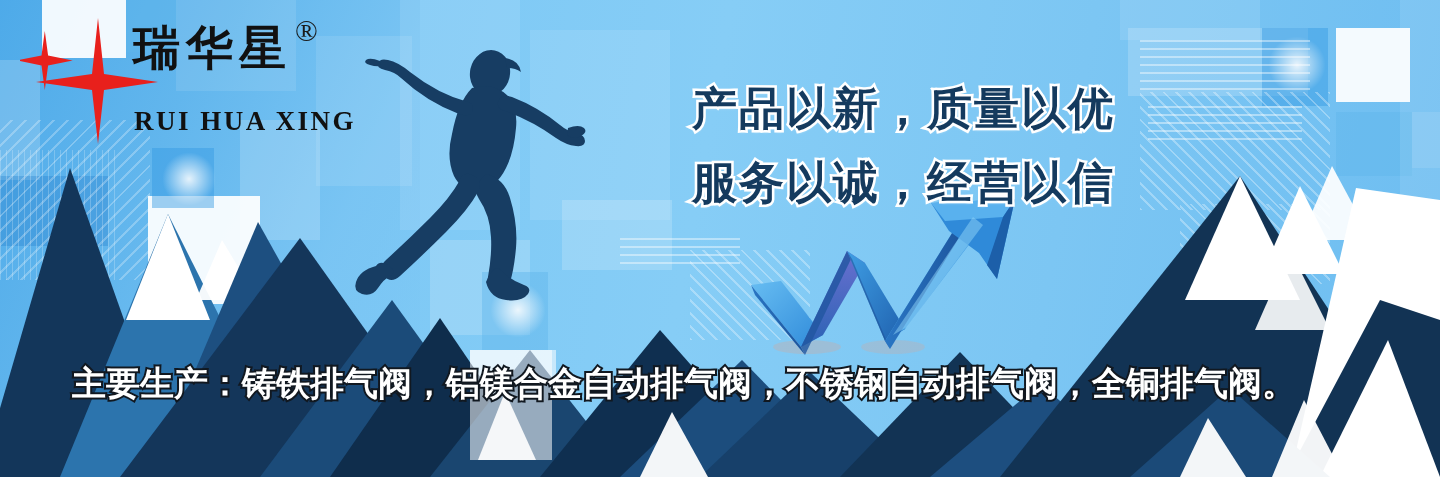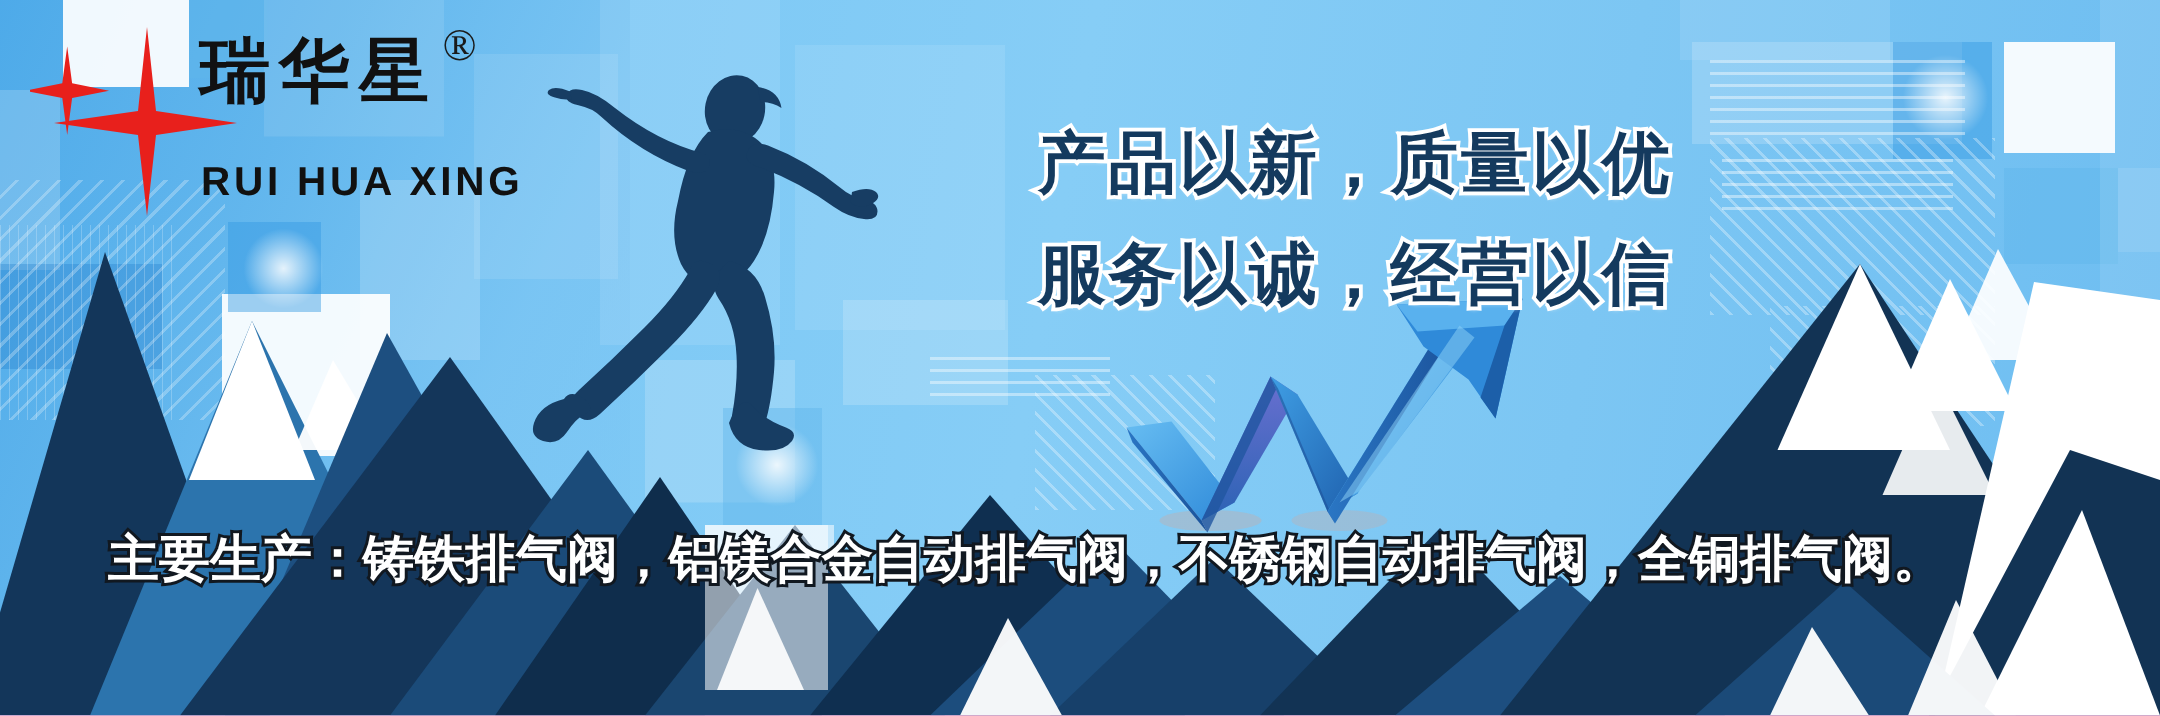--- a/index.html
+++ b/index.html
@@ -85,21 +85,21 @@
     color:#111; line-height:1;
     white-space:nowrap;
   }
   .logo-r{
     position:absolute; left:275px; top:6px;
     font-family:"Liberation Serif",serif;
     font-size:30px; color:#1a1a1a; line-height:1;
   }
   .logo-en{
     position:absolute; left:114px; top:98px;
-    font-family:Liberation Sans, sans-serif;
+    font-family:Liberation Serif, serif;
     font-weight:700; font-size:27px; letter-spacing:2.5px;
     color:#111; line-height:1; white-space:nowrap;
   }
 
   
   .slogan{
     position:absolute; left:668px; top:72px; width:500px;margin-left:24px;
   }
   .slogan-line{
     font-family:"DejaVu Sans",sans-serif;
@@ -109,21 +109,21 @@
     letter-spacing:2px;
     color:#143a5e;
     white-space:nowrap;
     -webkit-text-stroke:5px #ffffff;
     paint-order:stroke fill;
     text-shadow:0 2px 3px rgba(255,255,255,.55);
   }
 
   
   .product-line{
-    position:absolute; left:72px; top:350px; width:1320px;
+    position:absolute; left:72px; top:360px; width:1320px;
     font-family:"DejaVu Sans",sans-serif;
     font-weight:700;
     font-size:34px;
     line-height:46px;
     letter-spacing:0px;
     color:#ffffff;
     white-space:nowrap;
     -webkit-text-stroke:4px #111820;
     paint-order:stroke fill;
   }

